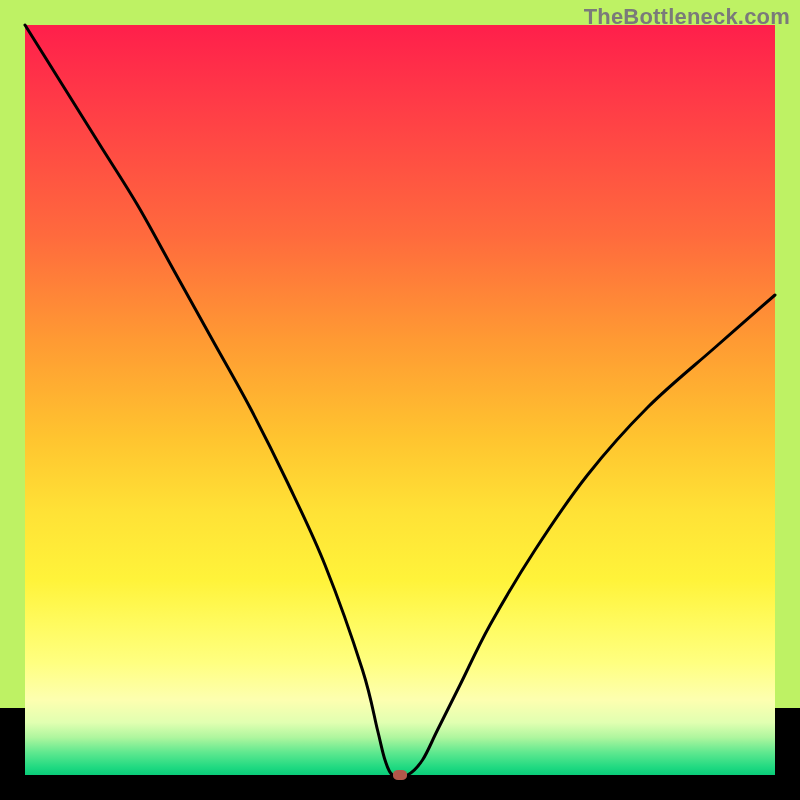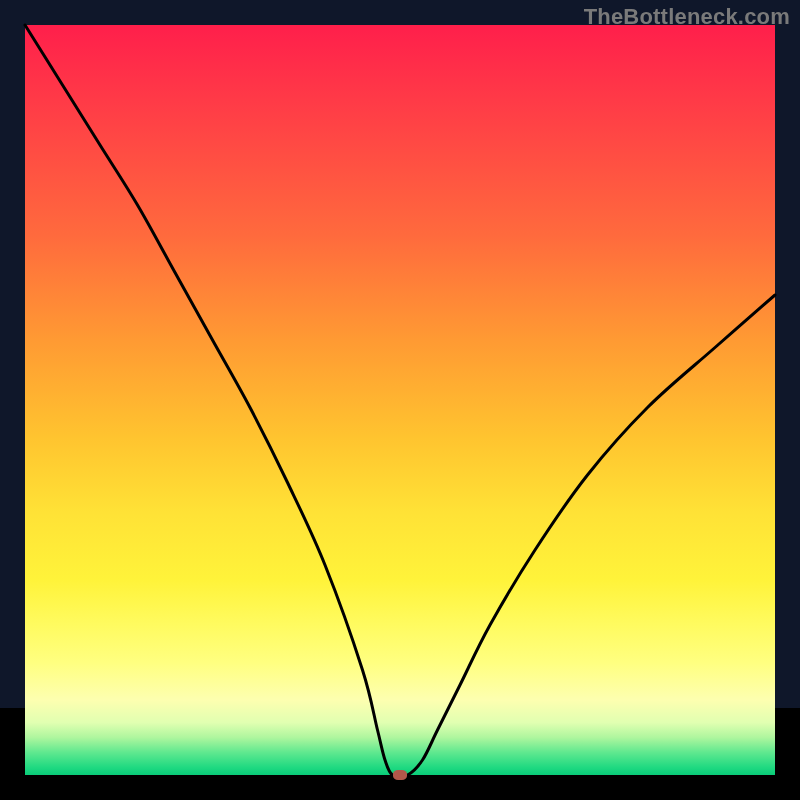--- a/index.html
+++ b/index.html
@@ -8,21 +8,21 @@
     width: 800px;
     height: 800px;
     background: #000;
     overflow: hidden;
     font-family: Arial, Helvetica, sans-serif;
   }
   .frame {
     position: relative;
     width: 800px;
     height: 708px;
-    background: #0f172a;
+    background: #bef264;
   }
   .watermark {
     position: absolute;
     top: 4px;
     right: 10px;
     color: #7a7a7a;
     font-size: 22px;
     font-weight: 600;
     letter-spacing: 0.2px;
     user-select: none;

